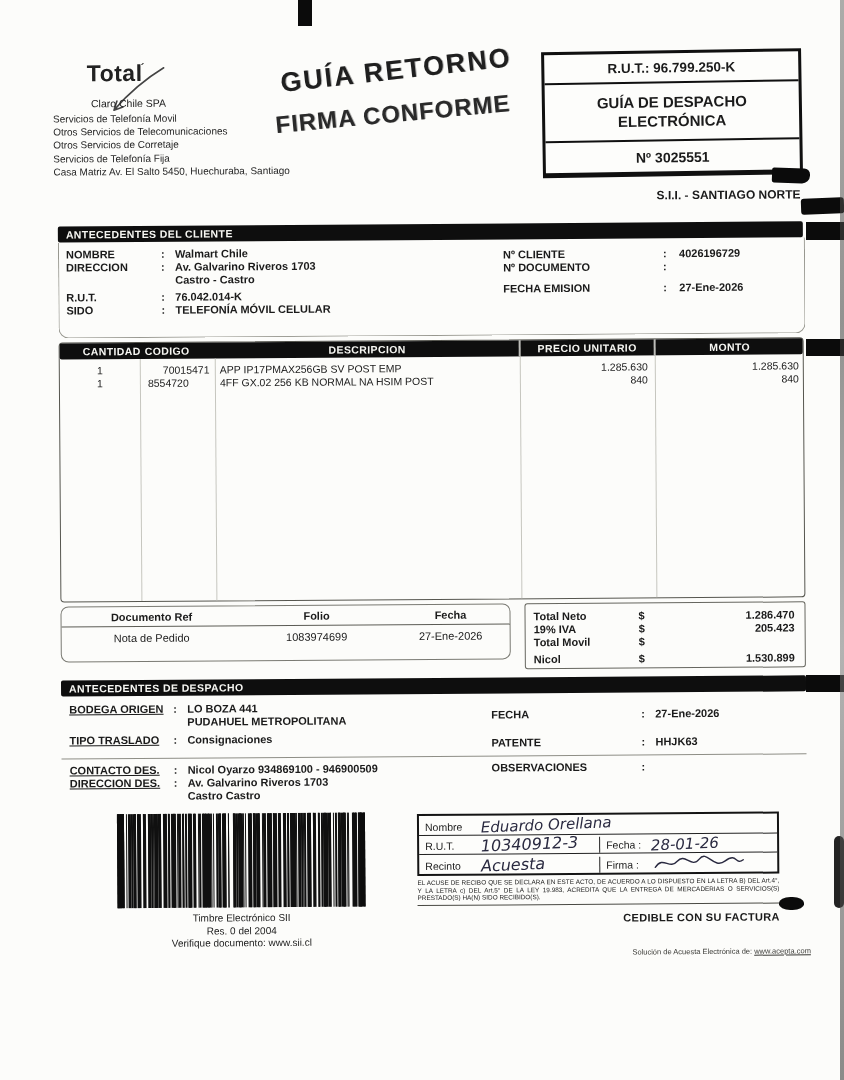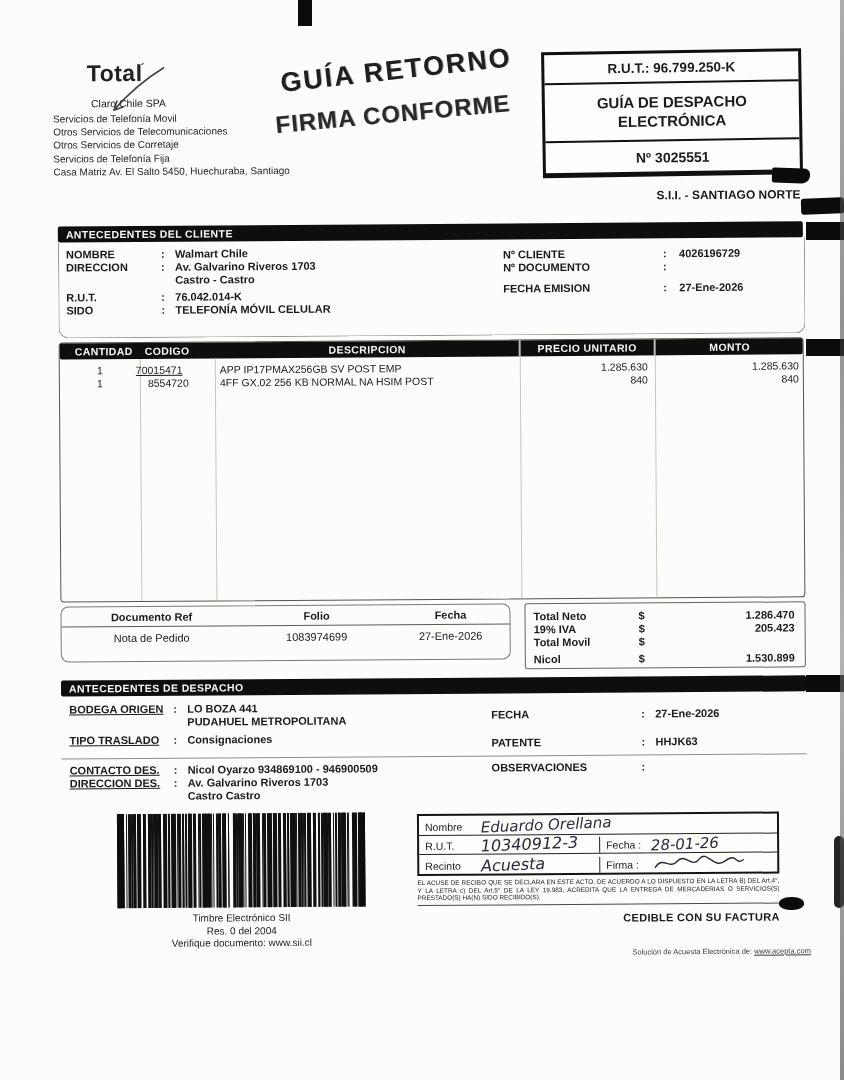--- a/index.html
+++ b/index.html
@@ -158,35 +158,35 @@
         </div>
       <div class="crow crow2" style="margin-top:8px;">
           <span class="lbl">FECHA EMISION</span>
           <span class="col">:</span>
           <span class="val">27-Ene-2026</span>
         </div>
     </div>
 
     <div class="abs tbl" style="left:60px;top:340px;width:745px;height:260px;">
       <div class="tbl-head bar" style="padding-left:0;">
-        <span class="th" style="left:4px;width:80px;">CANTIDAD</span>
+        <span class="th" style="left:12px;width:80px;">CANTIDAD</span>
         <span class="th" style="left:85px;width:70px;text-align:left;">CODIGO</span>
         <span class="th" style="left:155px;width:305px;">DESCRIPCION</span>
         <span class="th" style="left:460px;width:135px;">PRECIO UNITARIO</span>
         <span class="th" style="left:595px;width:150px;">MONTO</span>
         <span class="notch" style="left:459px;"></span>
         <span class="notch" style="left:594px;"></span>
       </div>
       <div class="vline" style="left:80px;"></div>
       <div class="vline" style="left:155px;"></div>
       <div class="vline" style="left:460px;"></div>
       <div class="vline" style="left:595px;"></div>
       <div class="itrow" style="top:21px;">
         <span class="td c" style="left:0;width:80px;">1</span>
-        <span class="td" style="left:76px;text-decoration:underline;">70015471</span>
+        <span class="td" style="left:103px;">70015471</span>
         <span class="td" style="left:160px;">APP IP17PMAX256GB SV POST EMP</span>
         <span class="td r" style="left:460px;width:128px;">1.285.630</span>
         <span class="td r" style="left:595px;width:144px;">1.285.630</span>
       </div>
       <div class="itrow" style="top:34px;">
         <span class="td c" style="left:0;width:80px;">1</span>
         <span class="td" style="left:88px;">8554720</span>
         <span class="td" style="left:160px;">4FF GX.02 256 KB NORMAL NA HSIM POST</span>
         <span class="td r" style="left:460px;width:128px;">840</span>
         <span class="td r" style="left:595px;width:144px;">840</span>

